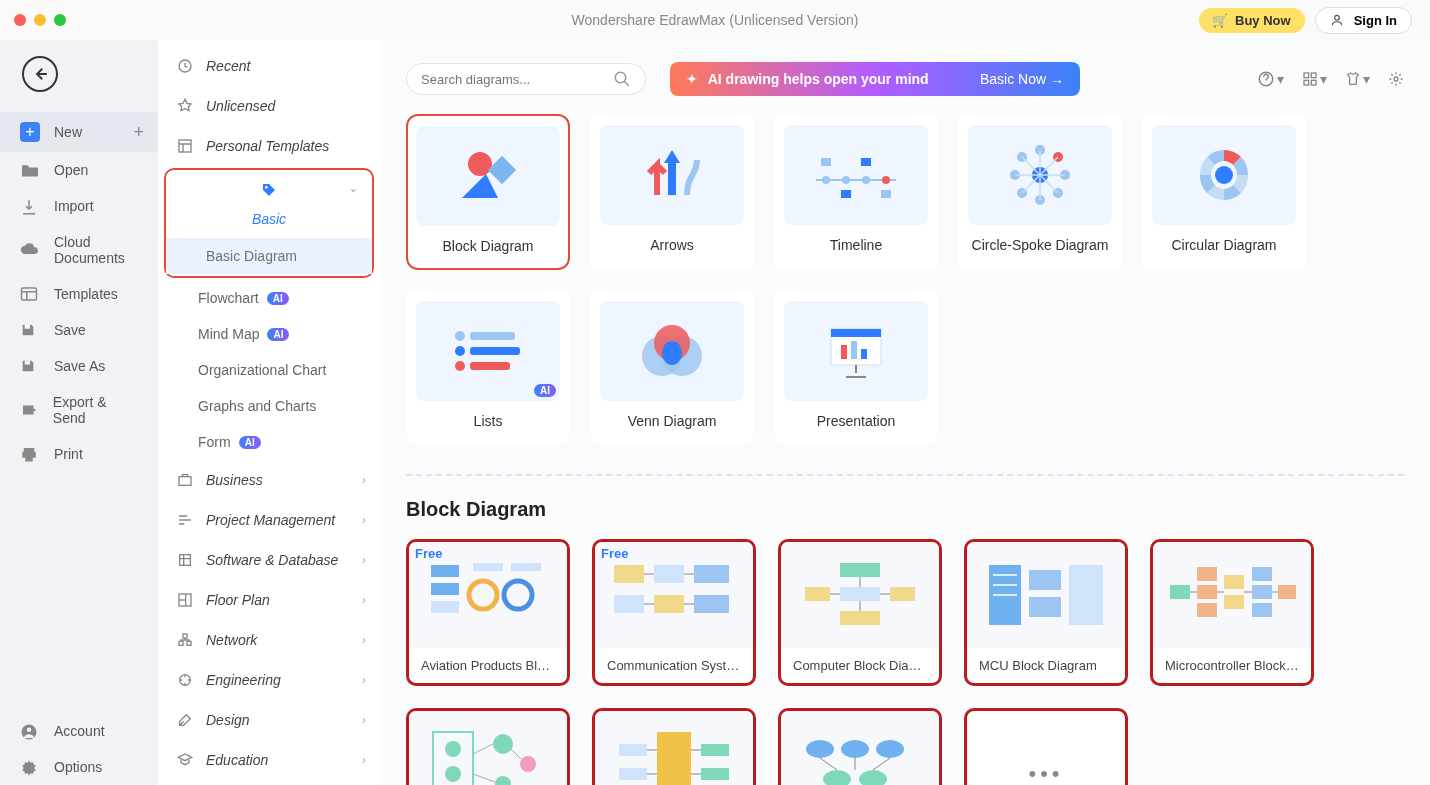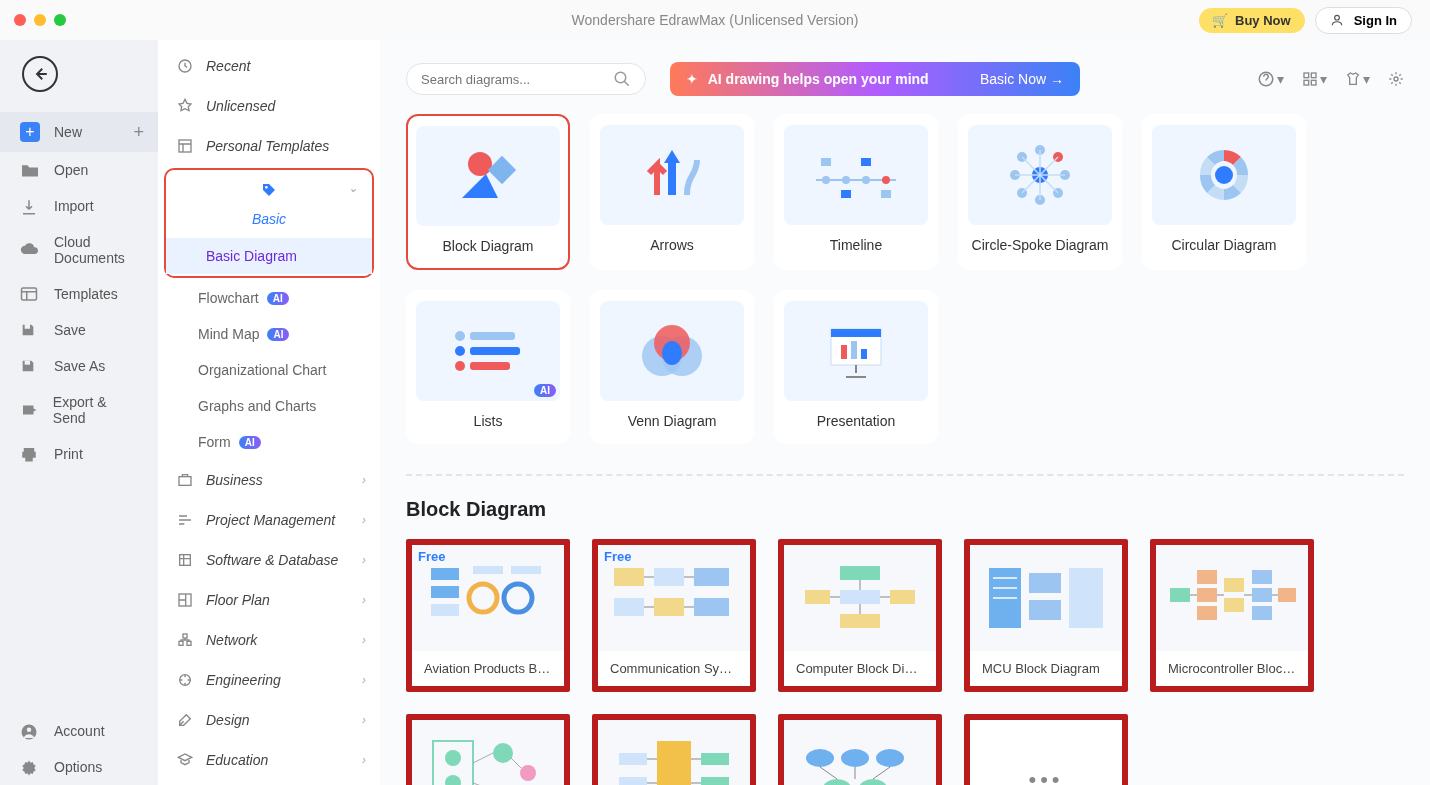--- a/index.html
+++ b/index.html
@@ -28,21 +28,21 @@
 .rail-item .plus-mini { position: absolute; right: 14px; color: #888; font-size: 18px; }
 .rail-icon-new { width: 20px; height: 20px; background: #3b82f6; border-radius: 4px; display:flex; align-items:center; justify-content:center; color:#fff; font-size:16px; line-height:1;}
 .rail-icon { width: 20px; height: 16px; }
 .rail-spacer { flex: 1; }
 
 
 .cat-col { width: 222px; background: #fff; padding-top: 6px; overflow-y: auto; }
 .cat-item { display: flex; align-items: center; gap: 12px; padding: 11px 18px; font-size: 14px; color: #444; cursor: pointer; position: relative; font-style: italic; }
 .cat-item .chev { position: absolute; right: 14px; color: #aaa; font-size: 12px; }
 .cat-sub { padding-left: 40px; font-size: 14px; color: #666; padding-top:10px; padding-bottom:10px; cursor: pointer; display:flex; align-items:center; gap:8px;}
-.cat-sub.sel { color: #6d28d9; background: #eaf2ff; }
+.cat-sub.sel { color: #737373; background: #eaf2ff; }
 .ai-badge { background: linear-gradient(90deg,#3b82f6,#8b5cf6); color: #fff; font-size: 10px; font-weight: 700; border-radius: 8px; padding: 1px 6px; }
 .highlight-box { border: 2px solid #e44b3a; border-radius: 10px; margin: 2px 6px; padding-bottom:2px;}
 .cat-head { color: #2f7cff; flex-direction: column; }
 .cat-icon { width:18px; height:18px; display:inline-flex; align-items:center; justify-content:center; color:#888;}
 
 
 .main { flex: 1; background: #fafbfd; padding: 0 26px 0 26px; overflow-y: auto; }
 .topbar { display: flex; align-items: center; gap: 24px; padding: 22px 0 18px 0; }
 .search { flex: 0 0 240px; display: flex; align-items: center; border: 1px solid #e2e4ea; background: #fff; border-radius: 18px; padding: 6px 14px; }
 .search input { border: none; outline: none; flex: 1; font-size: 13px; color: #555; background: transparent; }
@@ -56,21 +56,21 @@
 .tile { background: #fff; border-radius: 12px; padding: 10px 10px 14px 10px; display: flex; flex-direction: column; align-items: center; cursor: pointer; border:1px solid transparent;}
 .tile.selected { border: 2px solid #e44b3a; }
 .tile .preview { width: 144px; height: 100px; background: #f0f6ff; border-radius: 8px; display: flex; align-items: center; justify-content: center; margin-bottom: 12px; position:relative;}
 .tile .label { font-size: 14px; color: #333; text-align:center;}
 .ai-corner { position:absolute; right:4px; bottom:4px; background: linear-gradient(90deg,#3b82f6,#8b5cf6); color:#fff; font-size:10px; font-weight:700; padding:1px 6px; border-radius:7px;}
 
 
 .divider { border-top: 2px dashed #e2e4ea; margin: 30px 0 22px 0; }
 .section-title { font-size: 20px; font-weight: 700; color: #222; margin-bottom: 18px; }
 .templates { display: grid; grid-template-columns: repeat(5, 164px); gap: 22px; }
-.tmpl { background: #fff; border-radius: 2px; border:6px solid #b91c1c; overflow: hidden; cursor: pointer; position:relative;}
+.tmpl { background: #fff; border-radius: 10px; border:3px solid #b91c1c; overflow: hidden; cursor: pointer; position:relative;}
 .tmpl .thumb { height: 106px; background: #f6f8fb; display:flex; align-items:center; justify-content:center;}
 .tmpl .tlabel { padding: 10px 12px; font-size: 13px; color: #444; white-space: nowrap; overflow: hidden; text-overflow: ellipsis; }
 .free-tag { position:absolute; left:6px; top:4px; color:#2f7cff; font-size:13px; font-weight:600;}
 .more-dots { font-size:22px; color:#888; letter-spacing:4px;}
 
 svg { display:block; }
 </style>
 </head>
 <body>
 

